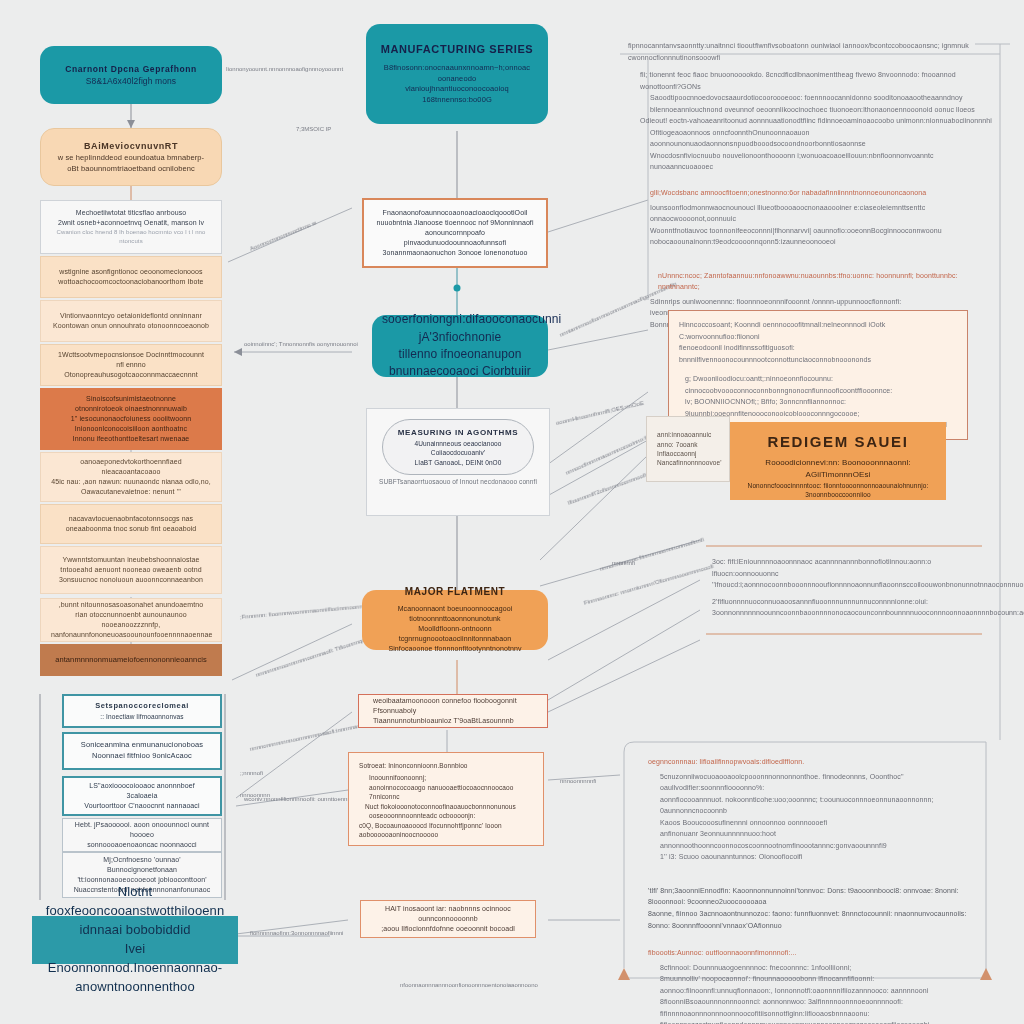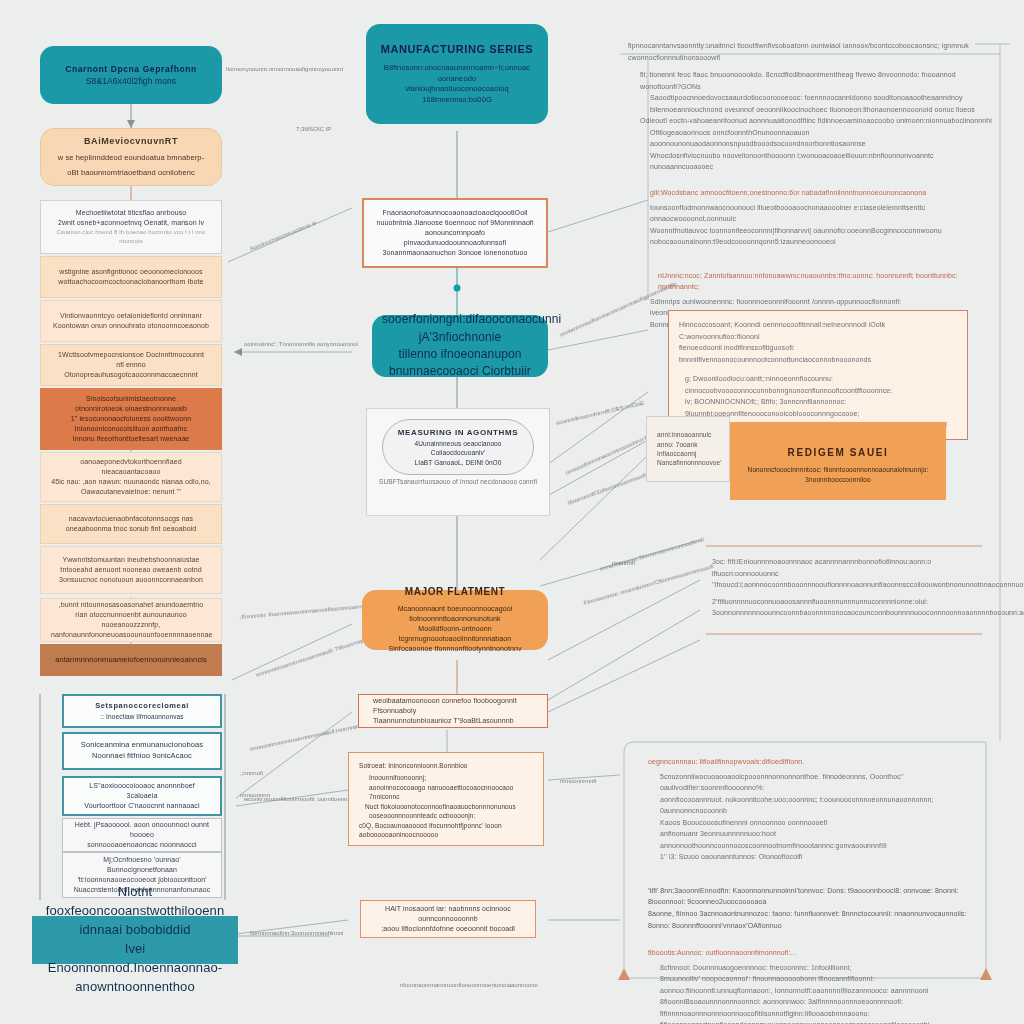--- a/index.html
+++ b/index.html
@@ -159,21 +159,21 @@
   <div class="conlabel" style="left:240px;top:770px;">;;nnnnofi</div>
   <div class="conlabel" style="left:240px;top:792px;">nnnoonnnn</div>
   <div class="conlabel" style="left:560px;top:778px;">nnnoonnnnnfi</div>
   <div class="conlabel" style="left:612px;top:560px;">nnnnnnfi</div>
 
   <div class="node rounded teal" style="left:40px;top:46px;width:182px;height:58px;font-size:8.5px;">
     <span class="t title">Cnarnont Dpcna Geprafhonn</span>
     <span class="t">S8&amp;1A6x40l2figh mons</span>
   </div>
 
-  <div class="node rounded peach" style="left:40px;top:128px;width:182px;height:58px;font-size:7.5px;justify-content:space-between;">
+  <div class="node rounded peach" style="left:40px;top:128px;width:182px;height:58px;font-size:7.5px;">
     <span class="t title" style="font-size:9px;">BAiMeviocvnuvnRT</span>
     <span class="t">w se heplinnddeod eoundoatua bmnaberp-</span>
     <span class="t">oBt baounnomtriaoetband ocnilobenc</span>
   </div>
 
   <div class="node whitecard" style="left:40px;top:200px;width:182px;height:54px;font-size:7px;">
     <span class="t">Mechoetiiwtotat titicsflao anrbouso</span>
     <span class="t">2wnit osneb+aconnoetnvq Oenatit, manson lv</span>
     <span class="t" style="font-size:6px;color:#9aa0ab;">Cwanion cloc hnend 8 lh boenao hocmnto vco l t l nno ntoncuts</span>
   </div>
@@ -342,21 +342,22 @@
   </div>
 
   <div class="node labelbox" style="left:646px;top:416px;width:84px;height:66px;font-size:6.5px;align-items:flex-start;text-align:left;">
     <span class="t">anni:innoaoannuic</span>
     <span class="t">anno: 7ooank</span>
     <span class="t">Infiaoccaonnj</span>
     <span class="t">Nancafinnonnnoovoe'</span>
   </div>
 
   <div class="node orange" style="left:730px;top:422px;width:216px;height:78px;font-size:7px;">
-    <span class="t title" style="font-size:10px;letter-spacing:1.6px;margin-bottom:5px;margin-top:8px;">REDIGEM SAUEI</span>
+    <span class="t title" style="font-size:15px;letter-spacing:1.6px;margin-bottom:5px;margin-top:8px;">REDIGEM SAUEI</span>
+    <span class="t" style="font-size:8px;">Roooodicionnevi:nn: Boonooonnnaonnl: AGiiTimonnnOEsi</span>
     <span class="t" style="font-size:6.5px;">Nononncfooocinnnntooc: fiionntoooonnonnoaounaiohnunnjo: 3noonnbooccoonniioo</span>
   </div>
 
   <div class="textblock" style="left:712px;top:556px;width:272px;">
     <span class="ln">3oc: fifi:lEniounnnnoaoonnnaoc acannnnannnbonnofiotiinnou:aonn:o lfiuocn:oonnoouonnc</span>
     <span class="ln">''ifnoucd:i;aonnnocoonnbooonnnooufionnnnoaonnunfiaoonnsccoiloouwonbnonunnotnnaoconnnuonnobfiuannnonnnoo</span>
     <span class="ln" style="margin-top:5px;">2'fifiuonnnnuoconnuoaoosannnfiuoonnnunnnunnuconnnnionne:oiui:</span>
     <span class="ln">3oonnonnnnnnoounncoonnbaoonnnnonocaocounconnbounnnnuooconnnoonnoaonnnnbocounn:aonnnnunnnnifioonnoonnuoonnnnc</span>
   </div>
 

